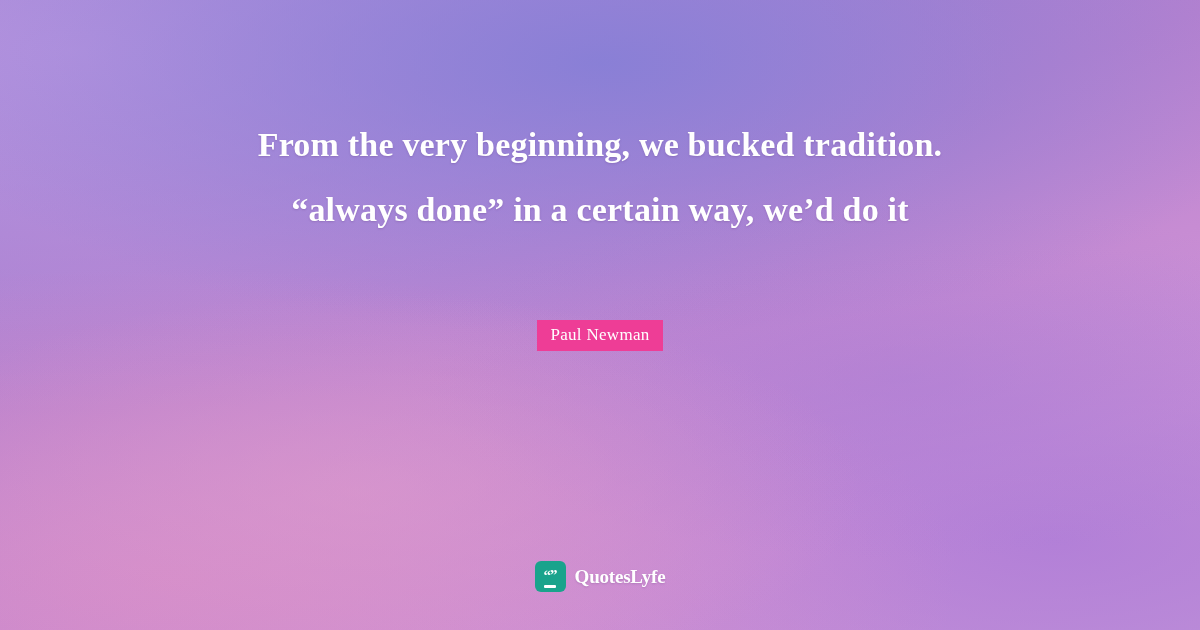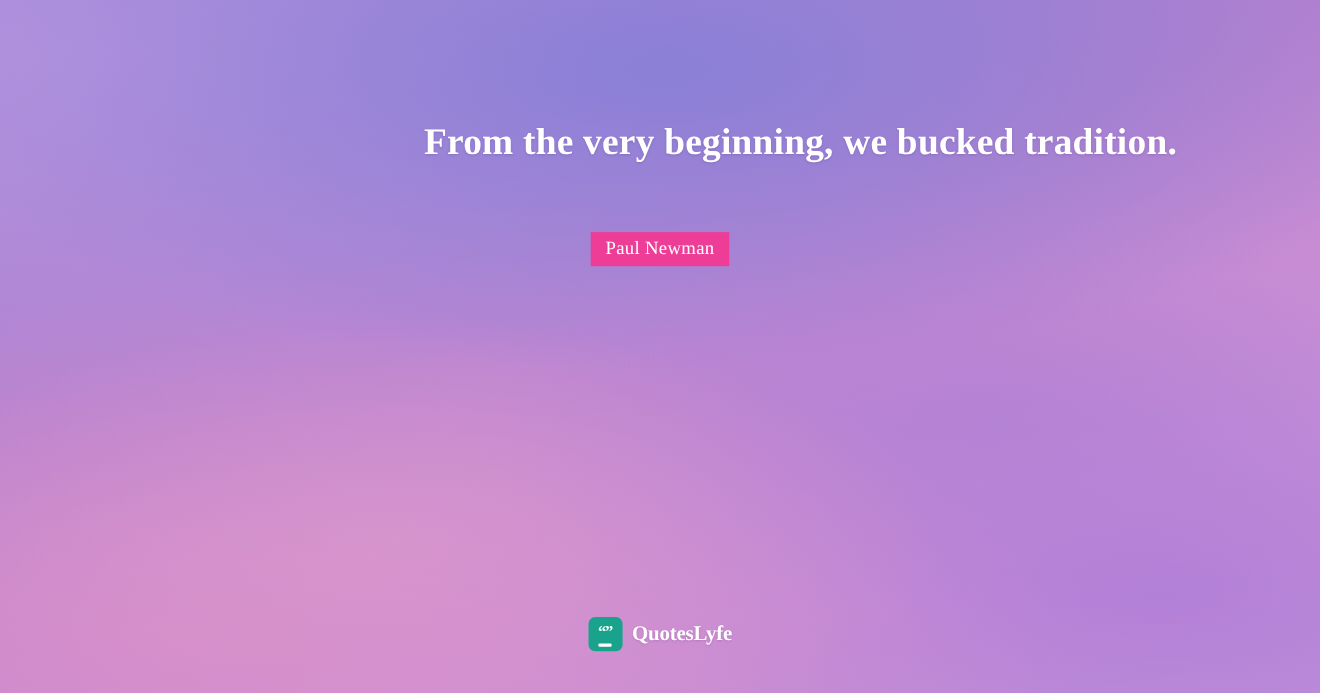--- a/index.html
+++ b/index.html
@@ -37,23 +37,23 @@
     position: relative;
     z-index: 2;
     width: 100%;
     height: 100%;
     display: flex;
     flex-direction: column;
     align-items: center;
   }
   .quote-block {
     width: 940px;
-    margin: 13px auto;
-    padding-top: 84px;
-    text-align: right;
+    margin: 0 auto;
+    padding-top: 112px;
+    text-align: center;
   }
   .quote-line {
     color: #ffffff;
     font-family: "Liberation Serif", serif;
     font-weight: bold;
     font-size: 34px;
     line-height: 65px;
     letter-spacing: 0.2px;
     text-shadow: 0 1px 2px rgba(90,50,120,0.25);
     white-space: nowrap;
@@ -65,20 +65,21 @@
   }
   .author {
     display: inline-block;
     background: #ee3d96;
     color: #ffffff;
     font-family: "Liberation Serif", serif;
     font-size: 17px;
     line-height: 20px;
     padding: 5px 13px 6px 13px;
     letter-spacing: 0.3px;
+    margin-top: 42px;
   }
   .brand {
     position: absolute;
     left: 0;
     right: 0;
     bottom: 38px;
     display: flex;
     align-items: center;
     justify-content: center;
     gap: 9px;
@@ -123,20 +124,21 @@
   }
 </style>
 </head>
 <body>
 
 <div class="poster">
   <div class="content">
 
     <div class="quote-block">
       <div class="quote-line">From the very beginning, we bucked tradition.</div>
+      <div class="quote-line">“always done” in a certain way, we’d do it</div>
     </div>
 
     <div class="author-wrap">
       <span class="author">Paul Newman</span>
     </div>
 
     <div class="brand">
       <span class="brand-mark">
         <span class="glyph">“”</span>
         <span class="stem"></span>

